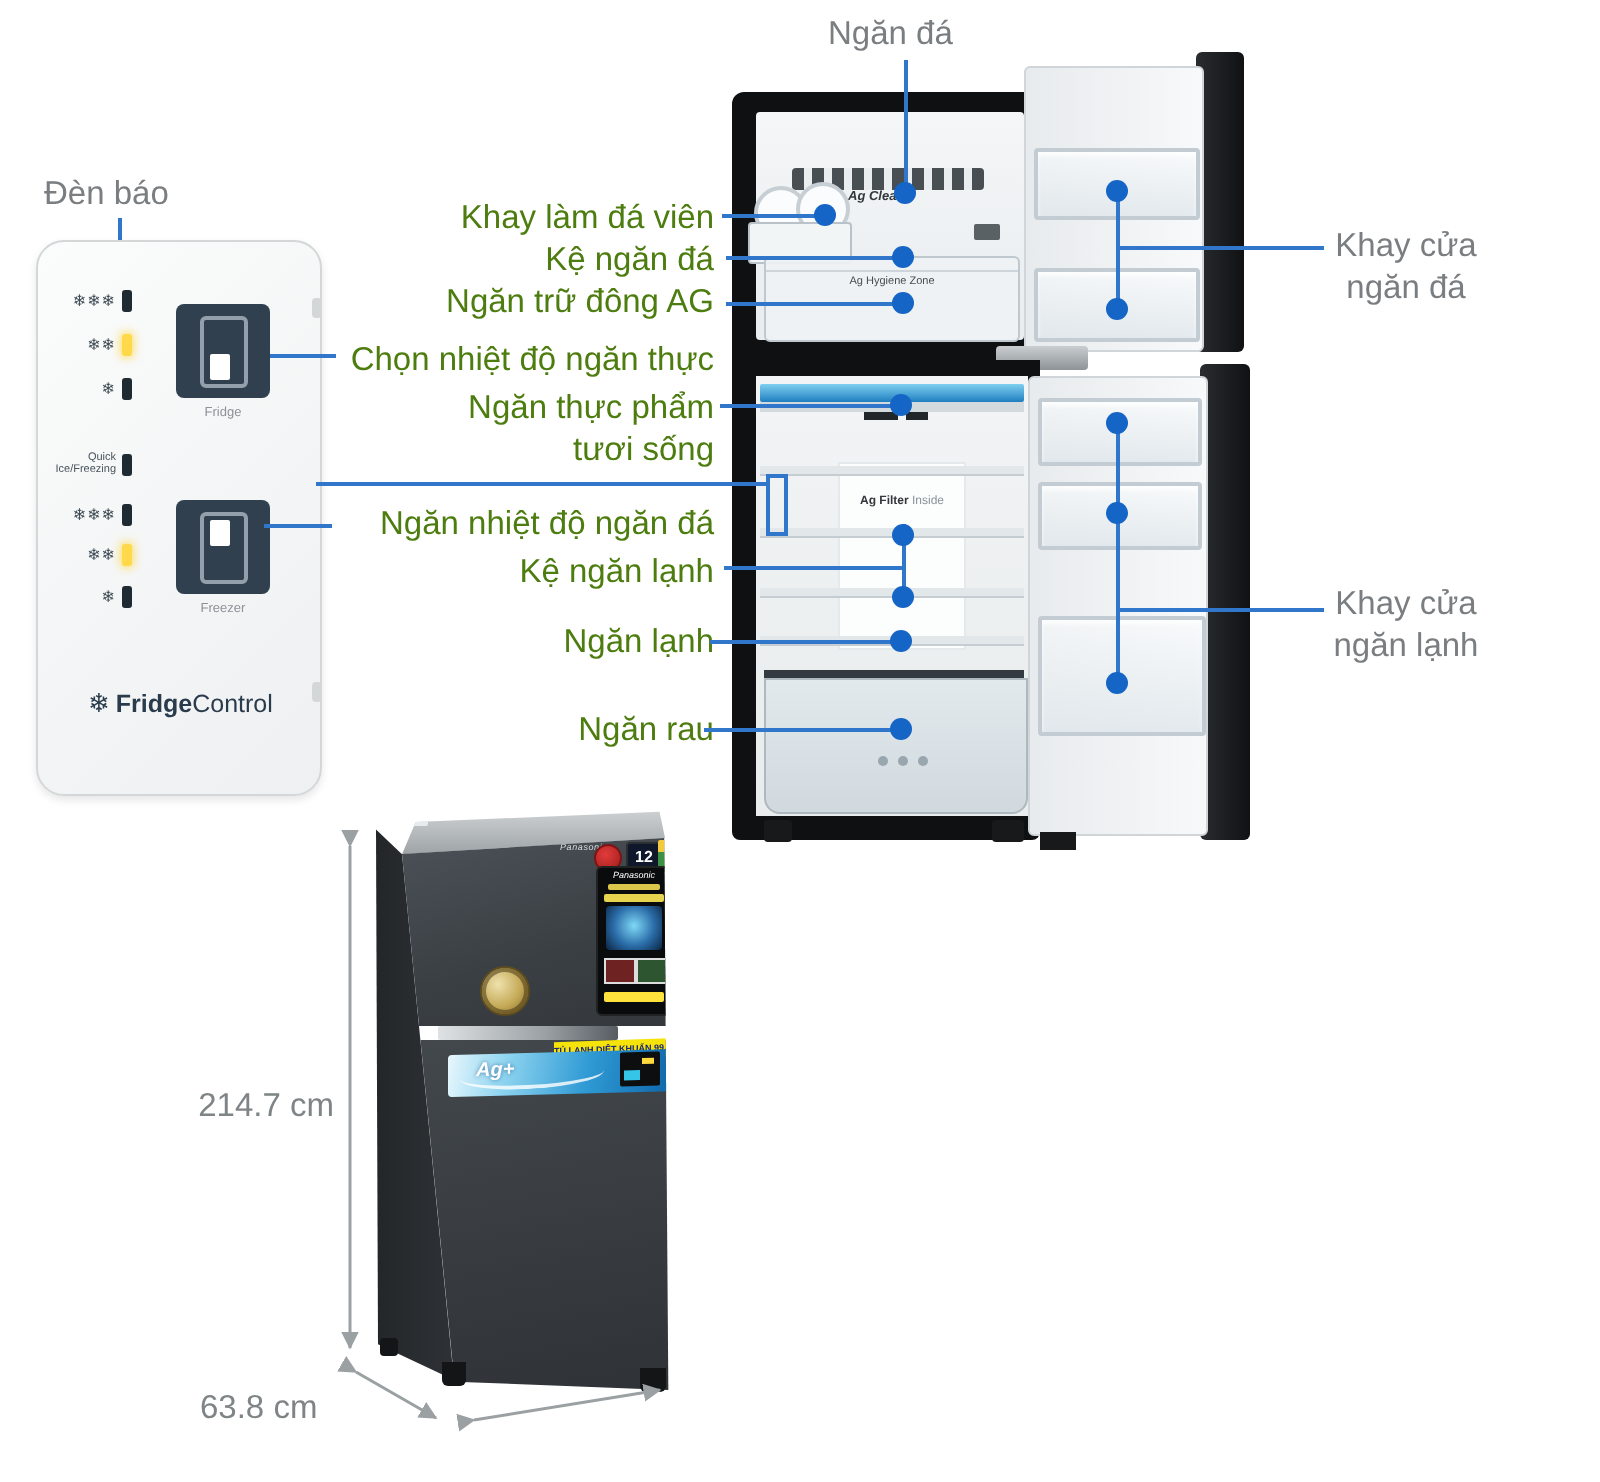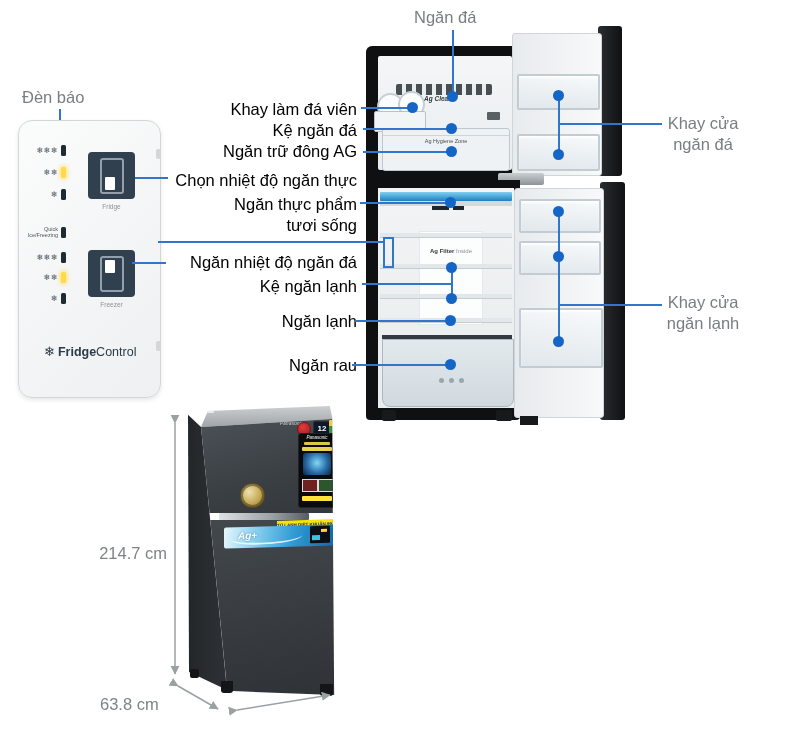--- a/index.html
+++ b/index.html
@@ -1,20 +1,20 @@
 <!DOCTYPE html>
 <html><head>
 <meta charset="utf-8">
 <style>
   html,body{margin:0;padding:0;}
   body{width:800px;height:741px;position:relative;background:#ffffff;
        font-family:"Liberation Sans", sans-serif;overflow:hidden;}
   .abs{position:absolute;}
   .label{position:absolute;color:#7a7e81;font-size:16.5px;line-height:21px;white-space:nowrap;}
-  .label-r{position:absolute;color:#000000;font-size:16.5px;line-height:21px;white-space:nowrap;right:443px;text-align:right;}
+  .label-r{position:absolute;color:#4d7c0f;font-size:16.5px;line-height:21px;white-space:nowrap;right:443px;text-align:right;}
   .dot{position:absolute;width:11px;height:11px;border-radius:50%;background:#1565c6;}
   .hl{position:absolute;height:2px;background:#3077cc;}
   .vl{position:absolute;width:2px;background:#3077cc;}
   .panel{position:absolute;left:18px;top:120px;width:141px;height:276px;background:linear-gradient(135deg,#fbfcfc,#eef0f1);
          border:1px solid #d4d7d8;border-radius:14px;box-shadow:0 2px 4px rgba(0,0,0,.10);}
   .row{position:absolute;left:20px;width:46px;height:14px;display:flex;align-items:center;justify-content:flex-end;gap:3px;}
   .snow{font-size:8px;color:#3e4a54;letter-spacing:.5px;}
   .led{width:5px;height:11px;border-radius:1.5px;background:#1f2b33;flex:none;}
   .led.lit{background:#ffd94a;box-shadow:0 0 4px 1px rgba(255,217,74,.8);}
   .cbtn{position:absolute;left:88px;width:47px;height:47px;background:#31404f;border-radius:4px;

